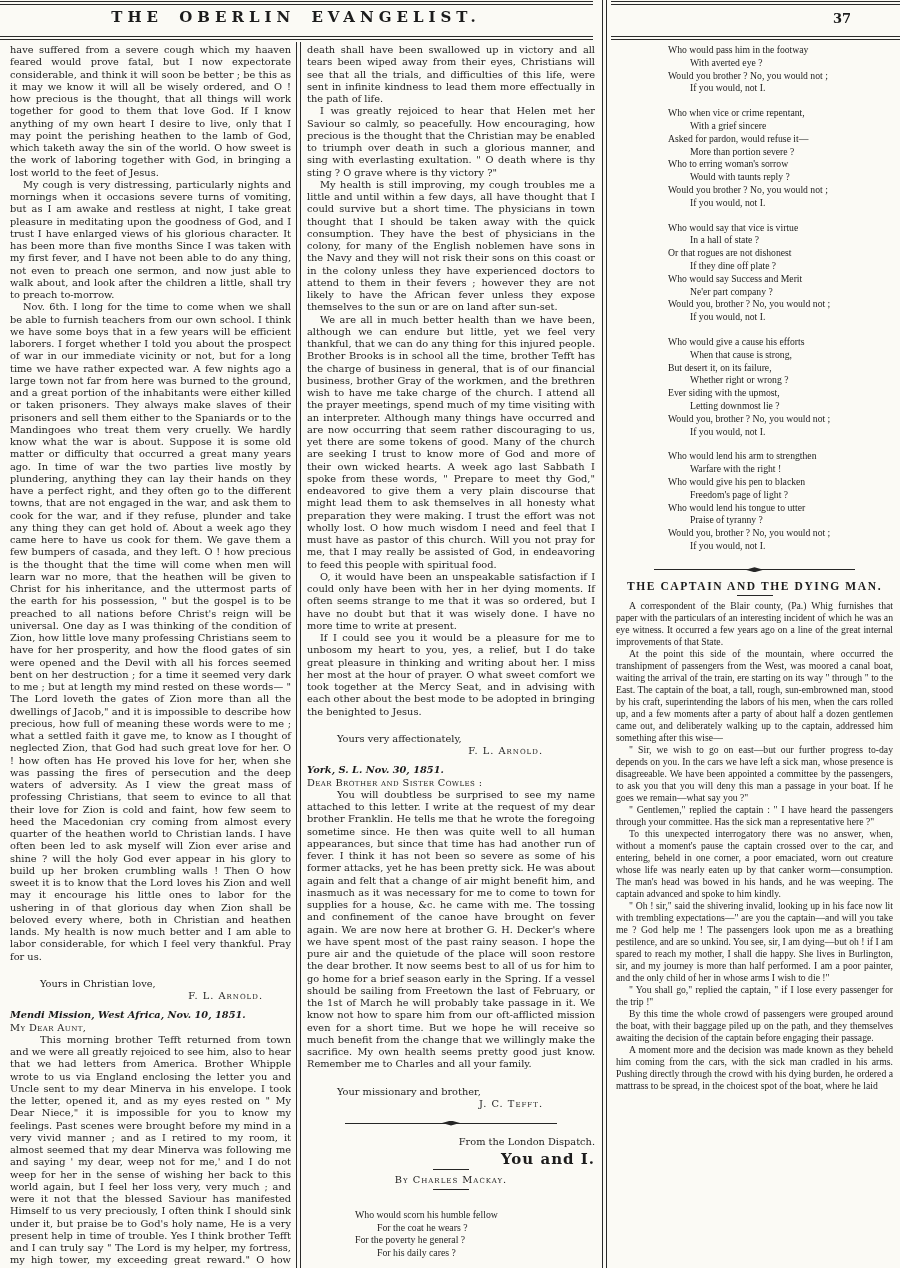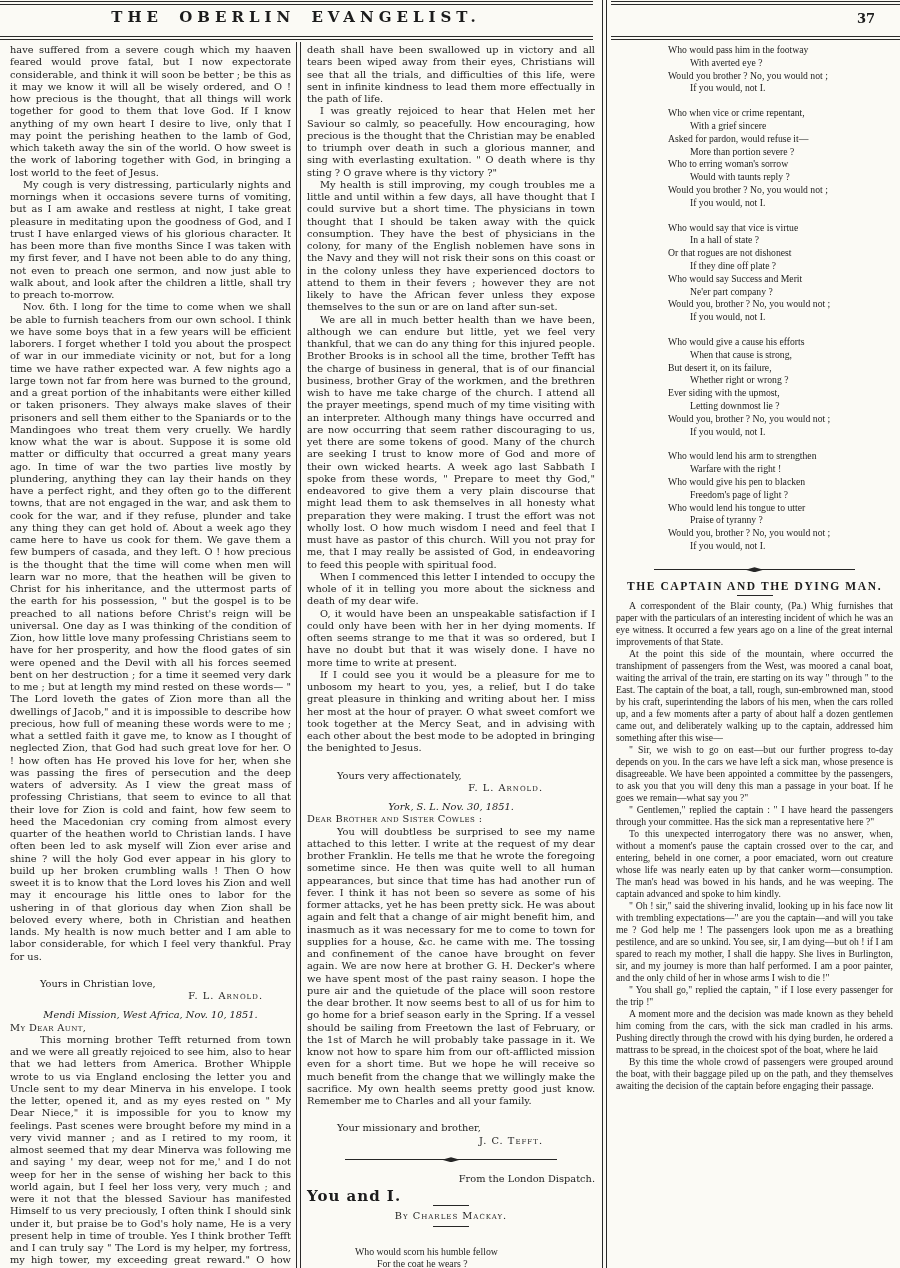--- a/index.html
+++ b/index.html
@@ -7,44 +7,44 @@
     width:900px;height:1268px;position:relative;overflow:hidden;
     background:#fbfaf5;color:#1c1c1c;
     font-family:"DejaVu Serif","Liberation Serif",serif;
   }
   .page{position:absolute;inset:0;}
   
   .hr{position:absolute;height:2px;border-top:1.4px solid #2a2a2a;border-bottom:1px solid #2a2a2a;}
   .masthead{position:absolute;left:0;top:8px;width:592px;text-align:center;
     font-size:15px;font-weight:700;letter-spacing:5px;word-spacing:6px;}
   .pageno{position:absolute;left:612px;top:11px;width:288px;text-align:right;
-    padding-right:25px;box-sizing:border-box;font-size:13px;font-weight:700;}
+    padding-right:49px;box-sizing:border-box;font-size:13px;font-weight:700;}
   
   .vr{position:absolute;width:3px;border-left:1px solid #2a2a2a;border-right:1px solid #2a2a2a;}
   
   .col{position:absolute;top:44px;font-size:9.8px;line-height:12.25px;text-align:justify;}
   #col1{left:10px;width:281px;}
   #col2{left:307px;width:288px;}
   #col3{left:616px;width:277px;font-size:9.7px;line-height:12.0px;font-family:Liberation Serif, serif;}
   p{margin:0;text-indent:13px;}
   p.cont{text-indent:0;}
   p.open{text-indent:30px;}
   .valediction{text-indent:0;text-align:left;padding-left:30px;margin-top:15px;}
   .signame{text-indent:0;text-align:right;padding-right:28px;font-variant:small-caps;
     letter-spacing:1px;margin-bottom:7px;}
   #col2 .signame{padding-right:52px;}
-  .dateline{text-indent:0;text-align:center;font-style:italic;font-weight:400;margin-top:4px;}
+  .dateline{text-indent:0;font-style:italic;font-weight:700;margin-top:4px;}
   .salutation{text-indent:0;font-variant:small-caps;letter-spacing:.4px;}
   
   .divider{position:relative;height:10px;margin:8px 38px 5px;}
   .divider::before{content:"";position:absolute;left:0;right:0;top:4.5px;border-top:1px solid #262626;}
   .divider::after{content:"";position:absolute;left:50%;top:2.5px;width:18px;height:5px;margin-left:-9px;
     background:#262626;clip-path:polygon(0 50%,50% 0,100% 50%,50% 100%);}
   .source{text-indent:0;text-align:right;margin-top:8px;}
-  .poem-title{text-indent:0;text-align:left;font-size:15px;font-weight:700;
+  .poem-title{text-indent:0;text-align:right;font-size:15px;font-weight:700;
     letter-spacing:1px;margin:5px 0 2px;}
   .mini{width:36px;margin:3px auto 4px;border-top:1px solid #262626;height:0;}
   .byline{text-indent:0;text-align:center;font-variant:small-caps;letter-spacing:1px;margin:4px 0 2px;}
   .section-head{text-indent:0;text-align:center;font-weight:700;letter-spacing:1.6px;
     font-size:11.5px;margin:5px 0 2px;}
   .stanza{padding-left:52px;margin:0 0 12px;text-align:left;}
   .stanza>div{line-height:12.8px;white-space:nowrap;}
   .stanza>div:nth-child(even){padding-left:22px;}
   #col2 .stanza{padding-left:48px;margin:19px 0 0;font-family:Liberation Serif, serif;}
 </style>
@@ -72,21 +72,20 @@
     <p class="dateline">Mendi Mission, West Africa, Nov. 10, 1851.</p>
     <p class="salutation">My Dear Aunt,</p>
     <p class="open">This morning brother Tefft returned from town and we were all greatly rejoiced to see him, also to hear that we had letters from America. Brother Whipple wrote to us via England enclosing the letter you and Uncle sent to my dear Minerva in his envelope. I took the letter, opened it, and as my eyes rested on " My Dear Niece," it is impossible for you to know my feelings. Past scenes were brought before my mind in a very vivid manner ; and as I retired to my room, it almost seemed that my dear Minerva was following me and saying ' my dear, weep not for me,' and I do not weep for her in the sense of wishing her back to this world again, but I feel her loss very, very much ; and were it not that the blessed Saviour has manifested Himself to us very preciously, I often think I should sink under it, but praise be to God's holy name, He is a very present help in time of trouble. Yes I think brother Tefft and I can truly say " The Lord is my helper, my fortress, my high tower, my exceeding great reward." O how precious it is to have such a Saviour to sustain and comfort us in all our trials, and afflictions, and I have no doubt but that in the future world, when</p>
   </div>
 
   <div class="col" id="col2">
     <p class="cont">death shall have been swallowed up in victory and all tears been wiped away from their eyes, Christians will see that all the trials, and difficulties of this life, were sent in infinite kindness to lead them more effectually in the path of life.</p>
     <p>I was greatly rejoiced to hear that Helen met her Saviour so calmly, so peacefully. How encouraging, how precious is the thought that the Christian may be enabled to triumph over death in such a glorious manner, and sing with everlasting exultation. " O death where is thy sting ? O grave where is thy victory ?"</p>
     <p>My health is still improving, my cough troubles me a little and until within a few days, all have thought that I could survive but a short time. The physicians in town thought that I should be taken away with the quick consumption. They have the best of physicians in the colony, for many of the English noblemen have sons in the Navy and they will not risk their sons on this coast or in the colony unless they have experienced doctors to attend to them in their fevers ; however they are not likely to have the African fever unless they expose themselves to the sun or are on land after sun-set.</p>
     <p>We are all in much better health than we have been, although we can endure but little, yet we feel very thankful, that we can do any thing for this injured people. Brother Brooks is in school all the time, brother Tefft has the charge of business in general, that is of our financial business, brother Gray of the workmen, and the brethren wish to have me take charge of the church. I attend all the prayer meetings, spend much of my time visiting with an interpreter. Although many things have occurred and are now occurring that seem rather discouraging to us, yet there are some tokens of good. Many of the church are seeking I trust to know more of God and more of their own wicked hearts. A week ago last Sabbath I spoke from these words, " Prepare to meet thy God," endeavored to give them a very plain discourse that might lead them to ask themselves in all honesty what preparation they were making. I trust the effort was not wholly lost. O how much wisdom I need and feel that I must have as pastor of this church. Will you not pray for me, that I may really be assisted of God, in endeavoring to feed this people with spiritual food.</p>
-    <p>When I commenced this letter I intended to occupy the whole of it in telling you more about the sickness and death of my dear wife.</p>
     <p>O, it would have been an unspeakable satisfaction if I could only have been with her in her dying moments. If often seems strange to me that it was so ordered, but I have no doubt but that it was wisely done. I have no more time to write at present.</p>
     <p>If I could see you it would be a pleasure for me to unbosom my heart to you, yes, a relief, but I do take great pleasure in thinking and writing about her. I miss her most at the hour of prayer. O what sweet comfort we took together at the Mercy Seat, and in advising with each other about the best mode to be adopted in bringing the benighted to Jesus.</p>
     <p class="valediction">Yours very affectionately,</p>
     <p class="signame">F. L. Arnold.</p>
     <p class="dateline">York, S. L. Nov. 30, 1851.</p>
     <p class="salutation">Dear Brother and Sister Cowles :</p>
     <p class="open">You will doubtless be surprised to see my name attached to this letter. I write at the request of my dear brother Franklin. He tells me that he wrote the foregoing sometime since. He then was quite well to all human appearances, but since that time has had another run of fever. I think it has not been so severe as some of his former attacks, yet he has been pretty sick. He was about again and felt that a change of air might benefit him, and inasmuch as it was necessary for me to come to town for supplies for a house, &amp;c. he came with me. The tossing and confinement of the canoe have brought on fever again. We are now here at brother G. H. Decker's where we have spent most of the past rainy season. I hope the pure air and the quietude of the place will soon restore the dear brother. It now seems best to all of us for him to go home for a brief season early in the Spring. If a vessel should be sailing from Freetown the last of February, or the 1st of March he will probably take passage in it. We know not how to spare him from our oft-afflicted mission even for a short time. But we hope he will receive so much benefit from the change that we willingly make the sacrifice. My own health seems pretty good just know. Remember me to Charles and all your family.</p>
     <p class="valediction">Your missionary and brother,</p>
     <p class="signame">J. C. Tefft.</p>
     <div class="divider"></div>
@@ -153,17 +152,17 @@
     <div class="divider"></div>
     <p class="section-head">THE CAPTAIN AND THE DYING MAN.</p>
     <div class="mini"></div>
     <p>A correspondent of the Blair county, (Pa.) Whig furnishes that paper with the particulars of an interesting incident of which he was an eye witness. It occurred a few years ago on a line of the great internal improvements of that State.</p>
     <p>At the point this side of the mountain, where occurred the transhipment of passengers from the West, was moored a canal boat, waiting the arrival of the train, ere starting on its way " through " to the East. The captain of the boat, a tall, rough, sun-embrowned man, stood by his craft, superintending the labors of his men, when the cars rolled up, and a few moments after a party of about half a dozen gentlemen came out, and deliberately walking up to the captain, addressed him something after this wise—</p>
     <p>" Sir, we wish to go on east—but our further progress to-day depends on you. In the cars we have left a sick man, whose presence is disagreeable. We have been appointed a committee by the passengers, to ask you that you will deny this man a passage in your boat. If he goes we remain—what say you ?"</p>
     <p>" Gentlemen," replied the captain : " I have heard the passengers through your committee. Has the sick man a representative here ?"</p>
     <p>To this unexpected interrogatory there was no answer, when, without a moment's pause the captain crossed over to the car, and entering, beheld in one corner, a poor emaciated, worn out creature whose life was nearly eaten up by that canker worm—consumption. The man's head was bowed in his hands, and he was weeping. The captain advanced and spoke to him kindly.</p>
     <p>" Oh ! sir," said the shivering invalid, looking up in his face now lit with trembling expectations—" are you the captain—and will you take me ? God help me ! The passengers look upon me as a breathing pestilence, and are so unkind. You see, sir, I am dying—but oh ! if I am spared to reach my mother, I shall die happy. She lives in Burlington, sir, and my journey is more than half performed. I am a poor painter, and the only child of her in whose arms I wish to die !"</p>
     <p>" You shall go," replied the captain, " if I lose every passenger for the trip !"</p>
+    <p>By this time the whole crowd of passengers were grouped around the boat, with their baggage piled up on the path, and they themselves awaiting the decision of the captain before engaging their passage.</p>
     <p>A moment more and the decision was made known as they beheld him coming from the cars, with the sick man cradled in his arms. Pushing directly through the crowd with his dying burden, he ordered a mattrass to be spread, in the choicest spot of the boat, where he laid</p>
-    <p>By this time the whole crowd of passengers were grouped around the boat, with their baggage piled up on the path, and they themselves awaiting the decision of the captain before engaging their passage.</p>
   </div>
 
 </div>
 
 </body></html>

